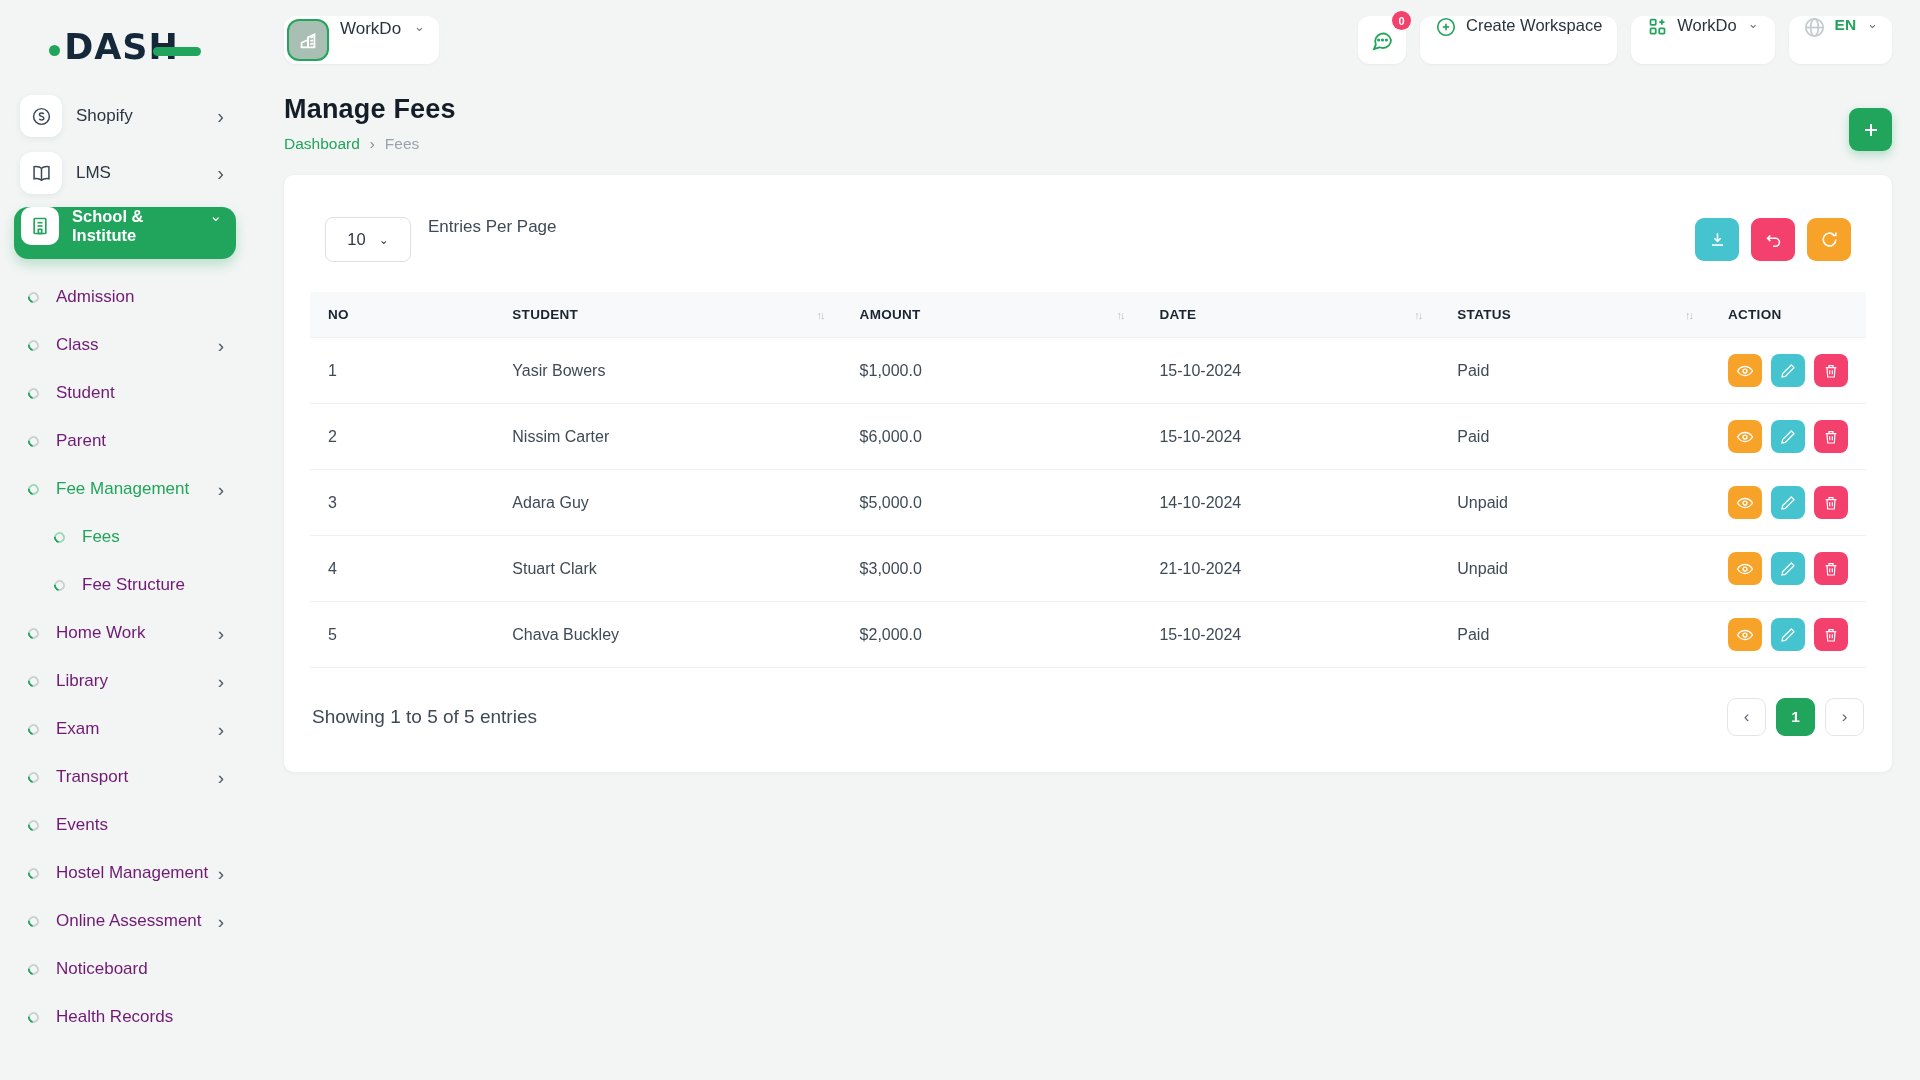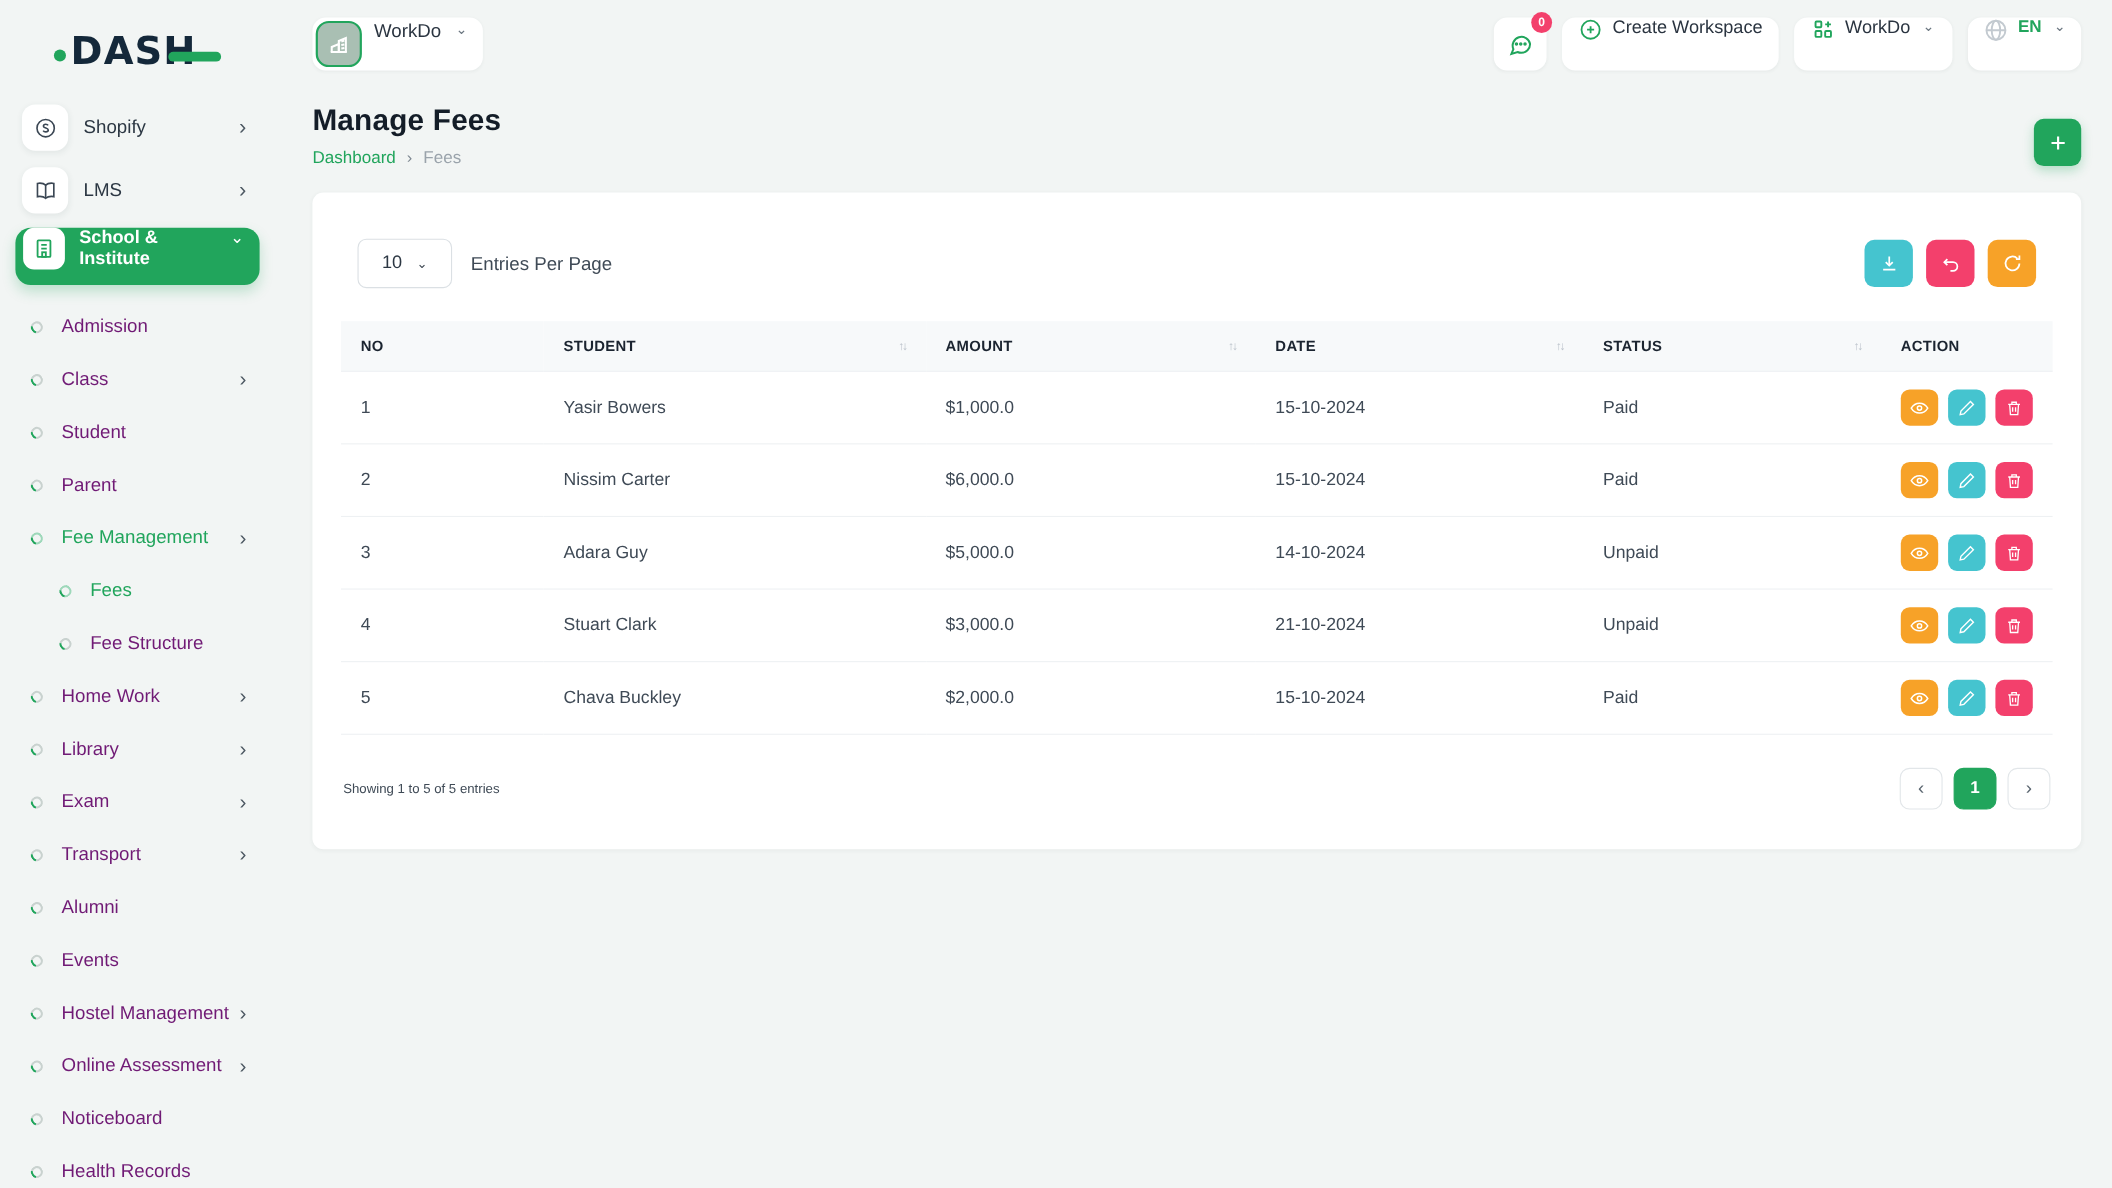--- a/index.html
+++ b/index.html
@@ -58,21 +58,21 @@
   .page-head{display:flex;align-items:flex-start;justify-content:space-between;margin-top:22px;}
   .page-title{font-size:27px;font-weight:700;color:#141d28;letter-spacing:.2px;}
   .breadcrumb{display:flex;align-items:flex-start;gap:10px;margin-top:10px;font-size:15.5px;}
   .breadcrumb .bc-link{color:var(--green);cursor:pointer;}
   .breadcrumb .bc-sep{color:#7d8791;font-size:15px;}
   .breadcrumb .bc-current{color:#9aa3ab;}
   .add-btn{width:43px;height:43px;border-radius:9px;background:var(--green);border:none;color:#fff;font-size:24px;line-height:1;display:flex;align-items:center;justify-content:center;cursor:pointer;margin-top:14px;box-shadow:0 4px 10px rgba(33,165,92,.3);}
 
   .card{background:var(--card);border-radius:10px;margin-top:22px;padding:42px 26px 36px 26px;box-shadow:0 1px 4px rgba(30,50,50,.05);}
   .controls{display:flex;align-items:center;justify-content:space-between;padding:0 15px;margin-bottom:30px;}
-  .controls-left{display:flex;align-items:center;gap:17px;}
+  .controls-left{display:flex;gap:17px;}
   .select-box{display:flex;align-items:center;justify-content:center;gap:13px;width:86px;height:45px;border:1px solid #dbe0e4;border-radius:8px;background:#fff;font-size:16.5px;color:#2c3743;cursor:pointer;}
   .select-box .chev-d{color:#39434e;font-size:12px;margin:0;}
   .entries-label{font-size:17px;color:#3f4a56;}
   .controls-right{display:flex;align-items:center;gap:12px;}
   .tool-btn{width:44px;height:43px;border-radius:9px;border:none;display:flex;align-items:center;justify-content:center;color:#fff;cursor:pointer;}
   .tool-download{background:var(--teal);}
   .tool-undo{background:var(--pink);}
   .tool-refresh{background:var(--orange);}
   .search-input{width:255px;height:46px;border:1px solid #dbe0e4;border-radius:8px;padding:0 16px;font-size:16px;color:#2c3743;background:#fff;margin-left:8px;outline:none;}
   .search-input::placeholder{color:#8b949d;}
@@ -85,21 +85,21 @@
   tbody tr:first-child td{border-top:1px solid #eef1f3;}
   col.c-no{width:12%;} col.c-student{width:22.6%;} col.c-amount{width:19.5%;}
   col.c-date{width:19.4%;} col.c-status{width:17.6%;} col.c-action{width:8.9%;}
   .actions{display:flex;gap:9px;}
   .act-btn{width:34px;height:33px;border-radius:8px;border:none;display:flex;align-items:center;justify-content:center;color:#fff;cursor:pointer;}
   .act-view{background:var(--orange);}
   .act-edit{background:var(--teal);}
   .act-delete{background:var(--pink);}
 
   .table-footer{display:flex;align-items:center;justify-content:space-between;margin-top:30px;padding:0 2px;}
-  .showing{font-size:12px;color:#3f4a56;}
+  .showing{font-size:19px;color:#3f4a56;}
   .pagination{display:flex;align-items:center;gap:10px;}
   .page-btn{width:39px;height:38px;border-radius:9px;border:1px solid #e2e6e9;background:#fff;color:#5b6670;font-size:17px;display:flex;align-items:center;justify-content:center;cursor:pointer;}
   .page-btn.current{background:var(--green);border-color:var(--green);color:#fff;font-weight:700;font-size:15.5px;}
 </style>
 </head>
 <body>
 
 <div class="app">
 
   <aside class="sidebar">
@@ -185,24 +185,20 @@
         </div>
         <div class="menu-item">
           <span class="ring"></span>
           <span class="lbl">Exam</span>
           <span class="chev-r">›</span>
         </div>
         <div class="menu-item">
           <span class="ring"></span>
           <span class="lbl">Transport</span>
           <span class="chev-r">›</span>
-        </div>
-        <div class="menu-item">
-          <span class="ring"></span>
-          <span class="lbl">Alumni</span>
         </div>
         <div class="menu-item">
           <span class="ring"></span>
           <span class="lbl">Events</span>
         </div>
         <div class="menu-item">
           <span class="ring"></span>
           <span class="lbl">Hostel Management</span>
           <span class="chev-r">›</span>
         </div>

